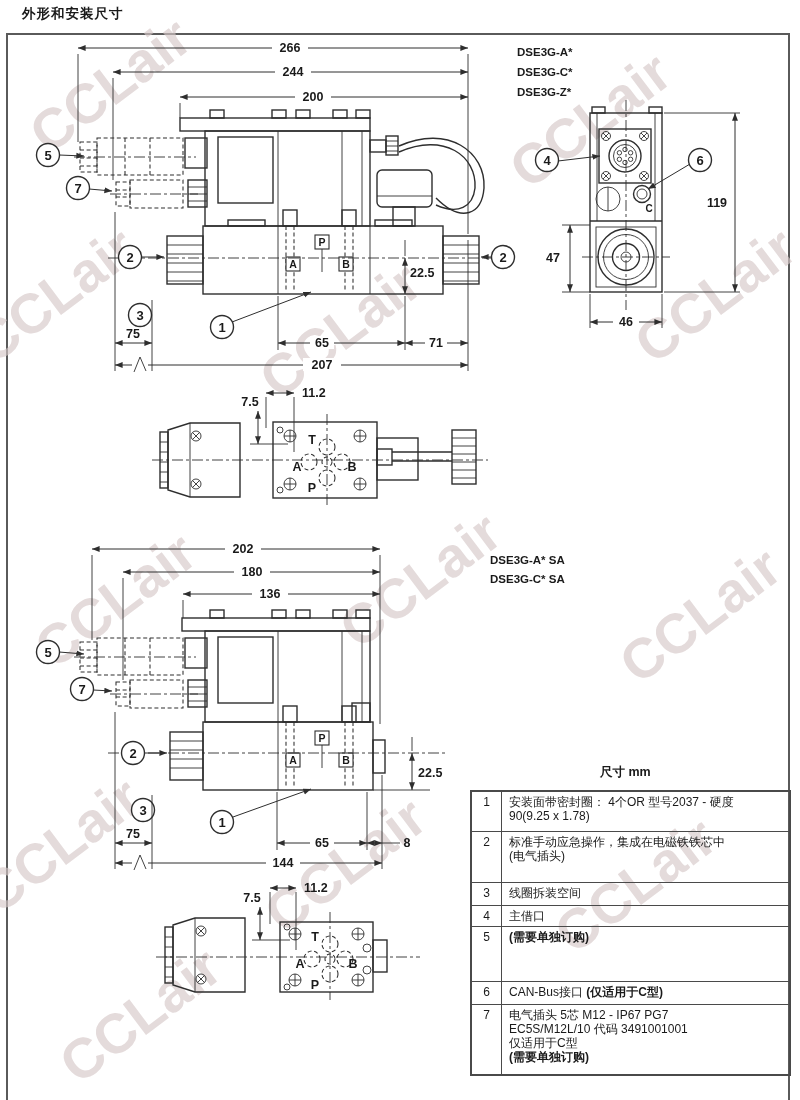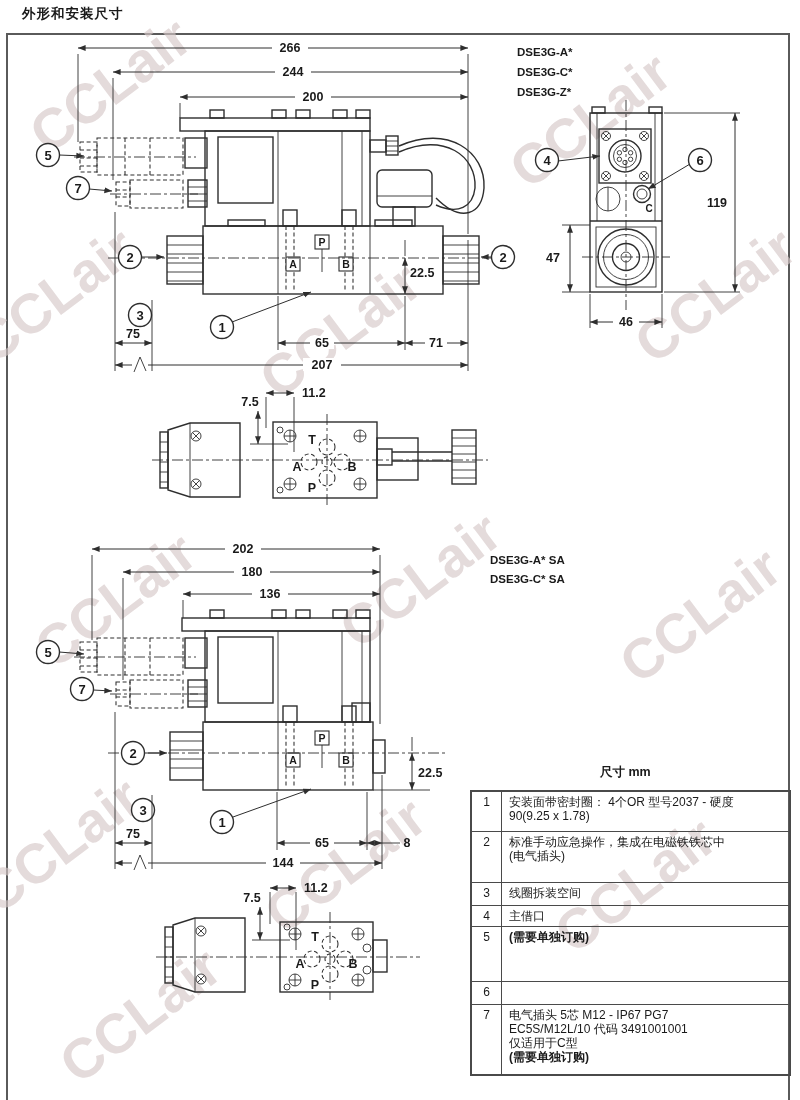--- a/index.html
+++ b/index.html
@@ -558,20 +558,21 @@
     <div class="trow" style="height:21px">
       <div class="tnum">4</div>
       <div class="tcell"><span>主借口</span><span class="tb"></span></div>
     </div>
     <div class="trow" style="height:55px">
       <div class="tnum">5</div>
       <div class="tcell"><span class="tb">(需要单独订购)</span></div>
     </div>
     <div class="trow" style="height:23px">
       <div class="tnum">6</div>
+      <div class="tcell"><span>CAN-Bus接口 </span><span class="tb">(仅适用于C型)</span></div>
     </div>
     <div class="trow" style="height:69px">
       <div class="tnum">7</div>
       <div class="tcell"><span>电气插头 5芯  M12 - IP67 PG7
 EC5S/M12L/10 代码 3491001001
 仅适用于C型
 </span><span class="tb">(需要单独订购)</span></div>
     </div>
   </div>
 

